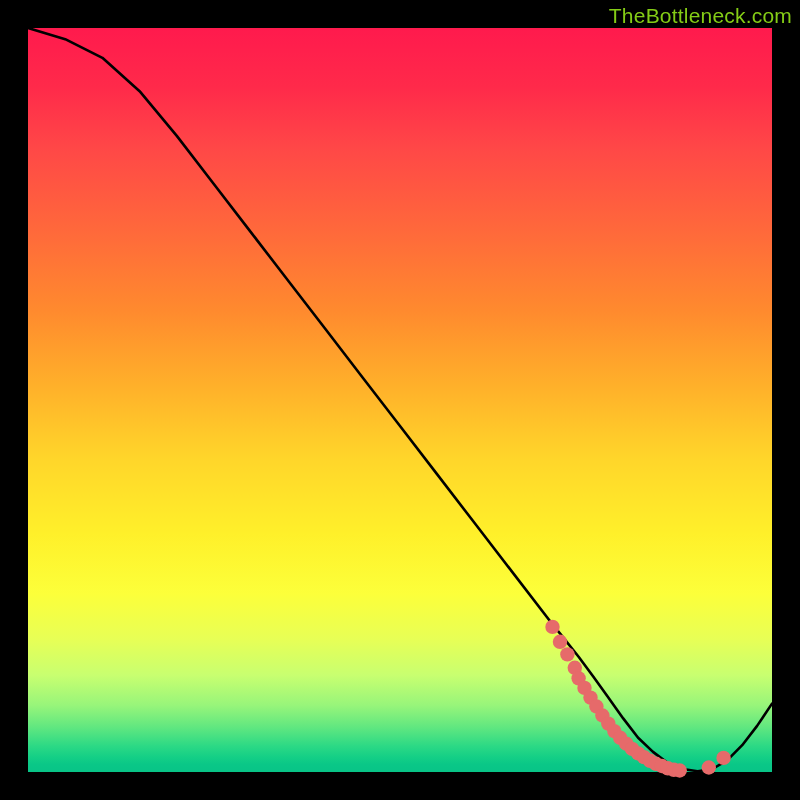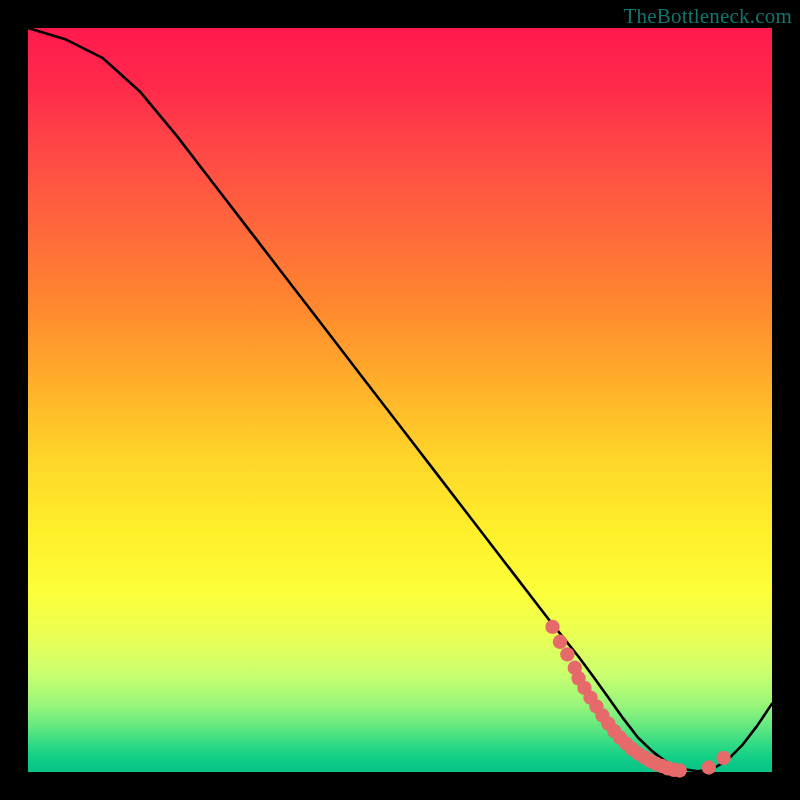--- a/index.html
+++ b/index.html
@@ -50,25 +50,25 @@
     left: 0;
     top: 0;
     width: 744px;
     height: 744px;
     overflow: visible;
   }
   .watermark {
     position: absolute;
     top: 4px;
     right: 8px;
-    color: #0f766e;
+    color: #84cc16;
     font-size: 21px;
     letter-spacing: 0.2px;
     font-weight: 400;
-    font-family: Liberation Serif, serif;
+    font-family: Liberation Sans, sans-serif;
   }
 </style>
 </head>
 <body>
 
 <div class="frame">
   <div class="plot">
     <svg viewBox="0 0 744 744">
       <g id="curve-layer">
           <path d="M0.0 0.0 L37.2 11.2 L74.4 29.8 L111.6 63.2 L148.8 107.9 L186.0 156.2 L223.2 204.6 L260.4 253.0 L297.6 301.3 L334.8 349.7 L372.0 398.0 L409.2 446.4 L446.4 494.8 L483.6 543.1 L520.8 591.5 L535.7 610.1 L550.6 628.7 L565.4 648.8 L580.3 669.6 L595.2 690.4 L610.1 709.8 L625.0 723.9 L639.8 735.1 L654.7 741.0 L669.6 743.3 L684.5 741.0 L699.4 732.1 L714.2 717.2 L729.1 697.9 L744.0 675.6" fill="none" stroke="#000000" stroke-width="2.6" stroke-linecap="round" stroke-linejoin="round"></path>

